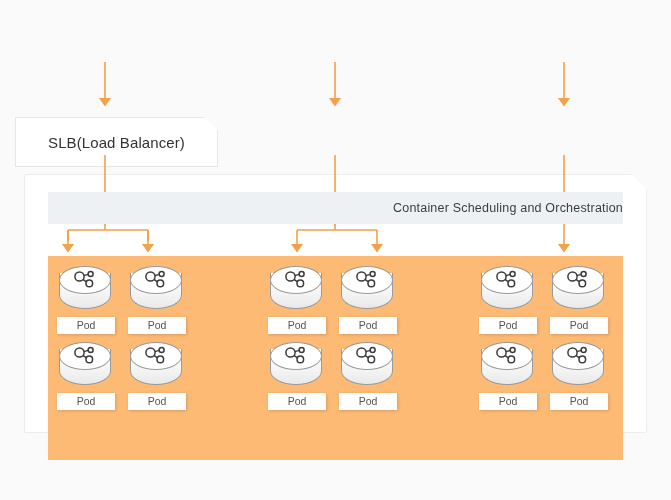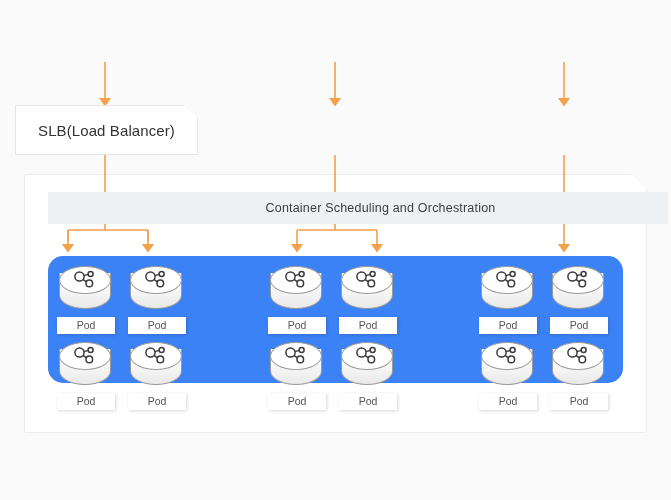--- a/index.html
+++ b/index.html
@@ -64,39 +64,37 @@
   
   #scheduling-bar {
     position: absolute;
     left: 48px;
     top: 192px;
     width: 575px;
     height: 32px;
     background: #eef1f3;
     display: flex;
     align-items: center;
-    justify-content: center;
-    padding-left: 45px;
+    justify-content: flex-end;
   }
   #scheduling-bar .bar-label {
     font-size: 12.5px;
     color: #3d3d3d;
     letter-spacing: 0.2px;
     line-height: 1;
   }
 
   
   #pods-area {
     position: absolute;
     left: 48px;
     top: 256px;
     width: 575px;
-    height: 127px;
-    background: #3b82f6;
-    border-radius: 15px;
+    height: 204px;
+    background: #fdba74;
   }
 
   .pod {
     position: absolute;
     width: 56px;
   }
   .pod-figure {
     position: relative;
     width: 56px;
     height: 50px;
@@ -165,21 +163,21 @@
         <path d="M0,0.6 L0,8.4 L5.4,4.5 z" fill="#f5a04a"></path>
       </marker>
     </defs>
     <g stroke="#f5a04a" stroke-width="1.6" fill="none">
       <line x1="105" y1="7" x2="105" y2="45" marker-end="url(#ah)"></line>
       <line x1="335" y1="7" x2="335" y2="45" marker-end="url(#ah)"></line>
       <line x1="564" y1="7" x2="564" y2="45" marker-end="url(#ah)"></line>
     </g>
   </svg>
 
-  <div class="entry-box" style="left:15px;width:183px;">
+  <div class="entry-box" style="left:15px;width:203px;margin-top:12px;">
     <span class="entry-label">SLB(Load Balancer)</span>
   </div>
 
   <div id="cluster-panel"></div>
 
   <svg class="conn abs" style="left:0;top:155px;width:671px;height:40px;">
     <g stroke="#f5a04a" stroke-width="1.6" fill="none">
       <line x1="105" y1="0" x2="105" y2="38"></line>
       <line x1="335" y1="0" x2="335" y2="38"></line>
       <line x1="564" y1="0" x2="564" y2="38"></line>

